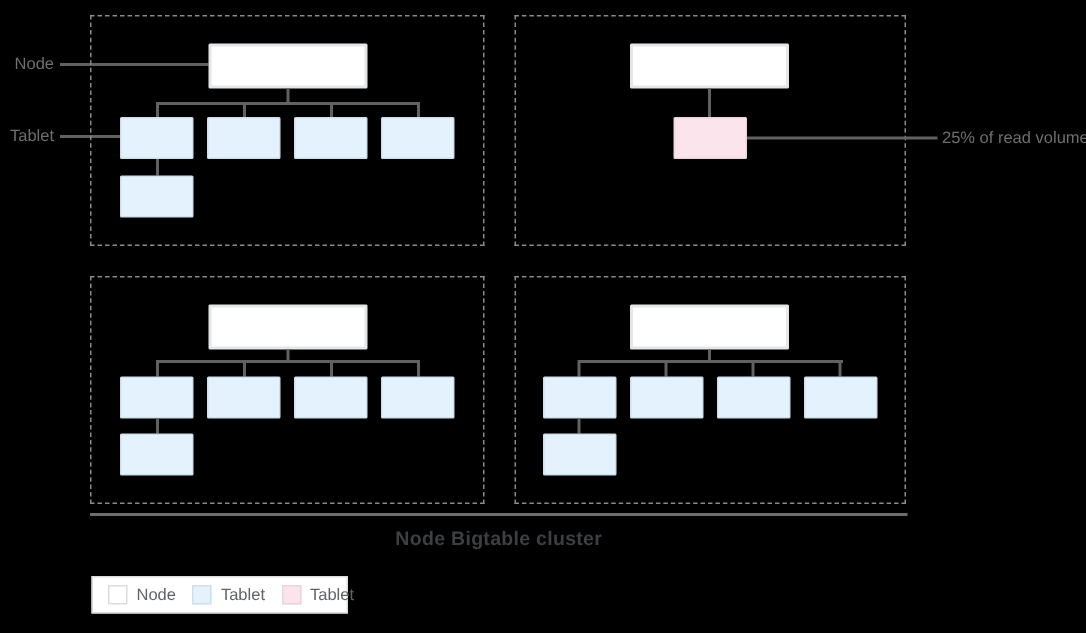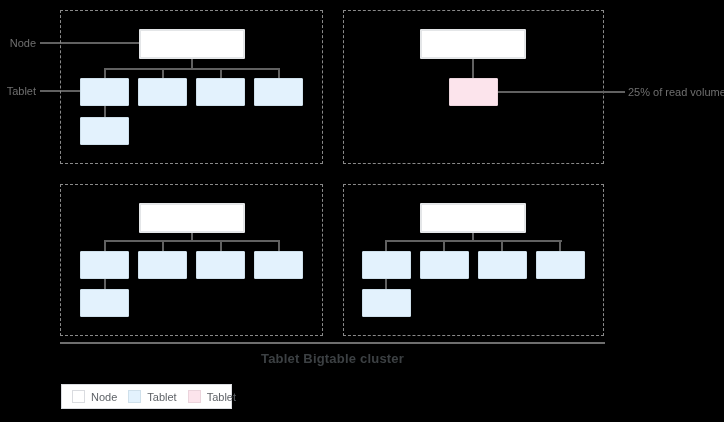--- a/index.html
+++ b/index.html
@@ -140,21 +140,21 @@
   <div class="line" style="left:501px;top:242px;width:2px;height:9px;"></div>
   <div class="line" style="left:559px;top:242px;width:2px;height:9px;"></div>
   <div class="box tablet-blue-box" style="left:362px;top:251px;width:49px;height:28px;"></div>
   <div class="box tablet-blue-box" style="left:420px;top:251px;width:49px;height:28px;"></div>
   <div class="box tablet-blue-box" style="left:478px;top:251px;width:49px;height:28px;"></div>
   <div class="box tablet-blue-box" style="left:536px;top:251px;width:49px;height:28px;"></div>
   <div class="line" style="left:385px;top:279px;width:2px;height:10px;"></div>
   <div class="box tablet-blue-box" style="left:362px;top:289px;width:49px;height:28px;"></div>
 
   <div class="line" style="left:60px;top:342px;width:545px;height:2px;background:#6e6e6e;"></div>
-  <div class="caption">Tablet Bigtable cluster</div>
+  <div class="caption">Node Bigtable cluster</div>
 
   <div class="legend">
     <div class="legend-item">
       <span class="swatch swatch-node"></span>
       <span class="legend-label">Node</span>
     </div>
     <div class="legend-item">
       <span class="swatch swatch-tablet-blue"></span>
       <span class="legend-label">Tablet</span>
     </div>

